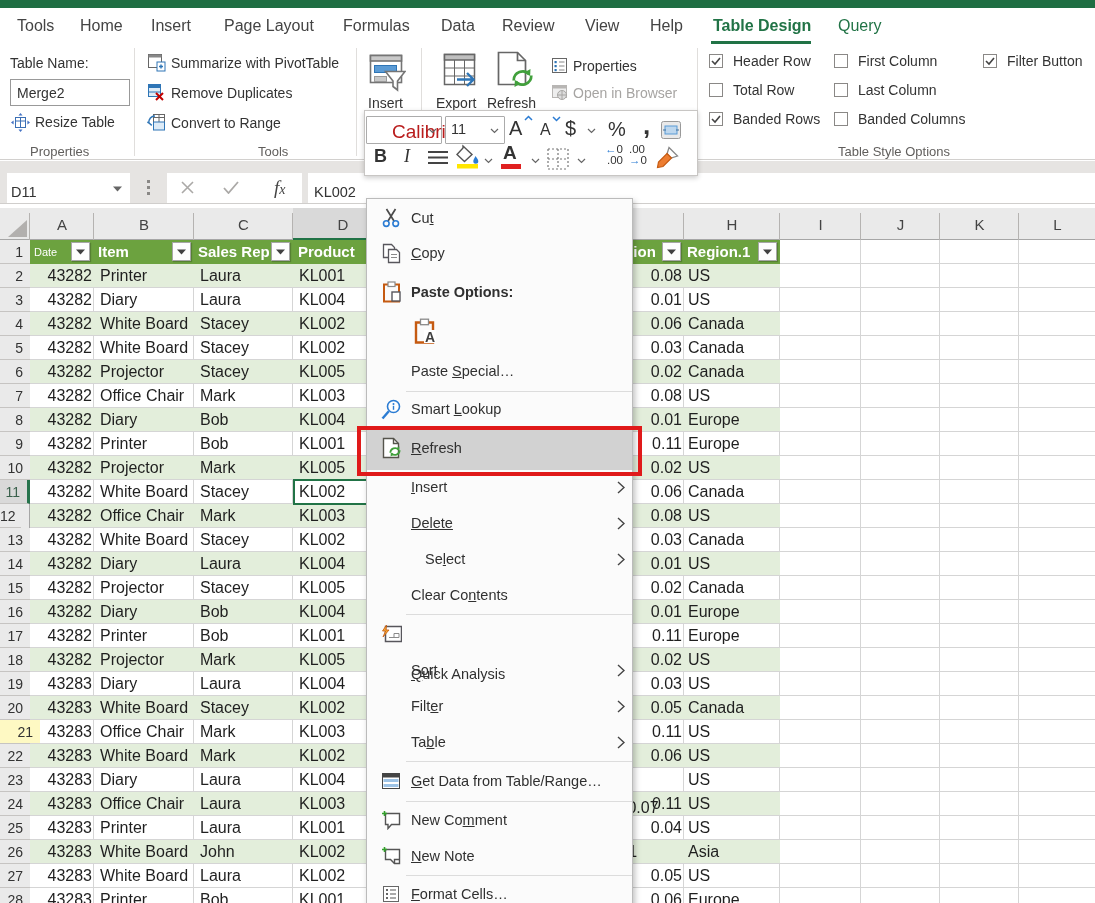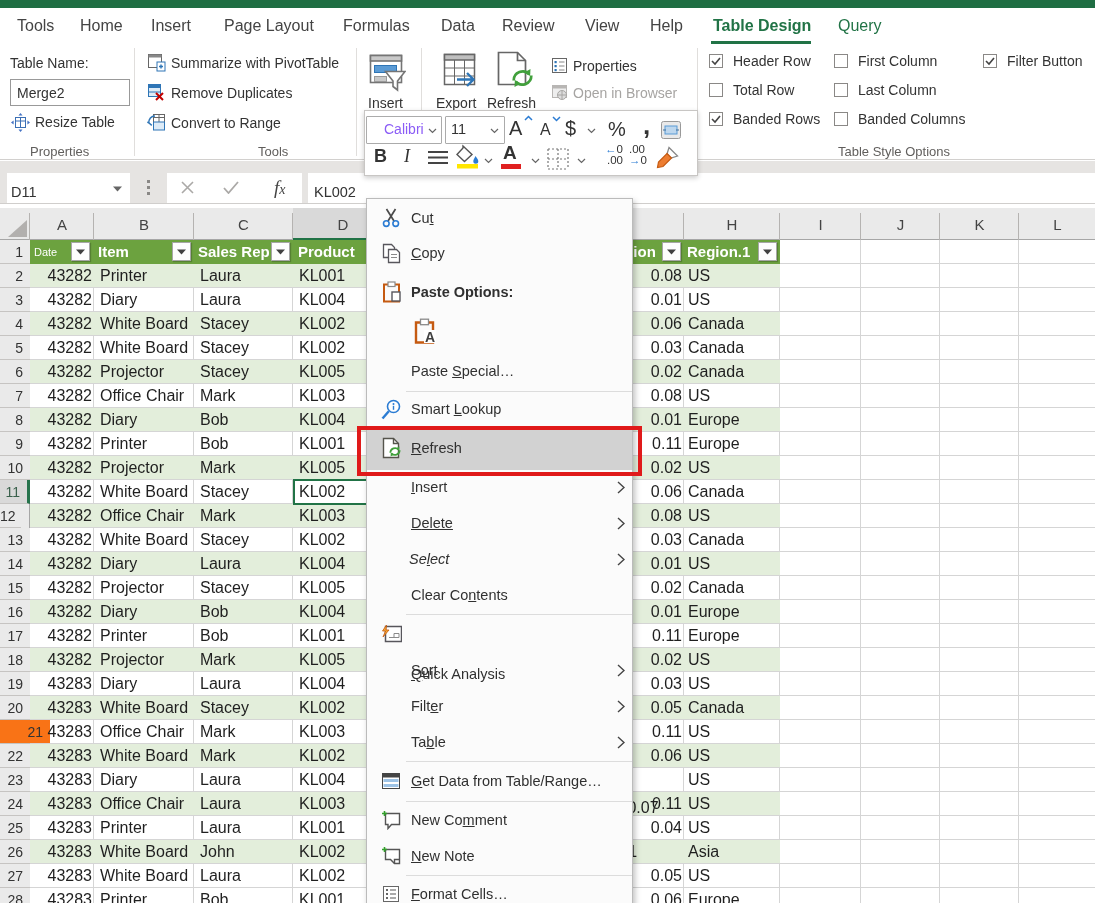--- a/index.html
+++ b/index.html
@@ -199,21 +199,21 @@
 <div class="a" style="left:0;top:480px;width:30px;height:24px;background:#D9D9D9;border-right:3px solid #26734C;border-bottom:1px solid #C6C4C2;font-size:14px;color:#3A614C;text-align:right;line-height:24px"><span style="padding-right:7px">11</span></div>
 <div class="a" style="left:0;top:504px;width:21px;height:24px;background:#EAEAEA;border-bottom:1px solid #C6C4C2;font-size:14px;color:#333;text-align:right;line-height:24px"><span style="padding-right:7px">12</span></div>
 <div class="a" style="left:0;top:528px;width:30px;height:24px;background:#EAEAEA;border-bottom:1px solid #C6C4C2;font-size:14px;color:#333;text-align:right;line-height:24px"><span style="padding-right:7px">13</span></div>
 <div class="a" style="left:0;top:552px;width:30px;height:24px;background:#EAEAEA;border-bottom:1px solid #C6C4C2;font-size:14px;color:#333;text-align:right;line-height:24px"><span style="padding-right:7px">14</span></div>
 <div class="a" style="left:0;top:576px;width:30px;height:24px;background:#EAEAEA;border-bottom:1px solid #C6C4C2;font-size:14px;color:#333;text-align:right;line-height:24px"><span style="padding-right:7px">15</span></div>
 <div class="a" style="left:0;top:600px;width:30px;height:24px;background:#EAEAEA;border-bottom:1px solid #C6C4C2;font-size:14px;color:#333;text-align:right;line-height:24px"><span style="padding-right:7px">16</span></div>
 <div class="a" style="left:0;top:624px;width:30px;height:24px;background:#EAEAEA;border-bottom:1px solid #C6C4C2;font-size:14px;color:#333;text-align:right;line-height:24px"><span style="padding-right:7px">17</span></div>
 <div class="a" style="left:0;top:648px;width:30px;height:24px;background:#EAEAEA;border-bottom:1px solid #C6C4C2;font-size:14px;color:#333;text-align:right;line-height:24px"><span style="padding-right:7px">18</span></div>
 <div class="a" style="left:0;top:672px;width:30px;height:24px;background:#EAEAEA;border-bottom:1px solid #C6C4C2;font-size:14px;color:#333;text-align:right;line-height:24px"><span style="padding-right:7px">19</span></div>
 <div class="a" style="left:0;top:696px;width:30px;height:24px;background:#EAEAEA;border-bottom:1px solid #C6C4C2;font-size:14px;color:#333;text-align:right;line-height:24px"><span style="padding-right:7px">20</span></div>
-<div class="a" style="left:0;top:720px;width:50px;height:24px;background:#f97316;border-bottom:1px solid #C6C4C2;font-size:14px;color:#333;text-align:right;line-height:24px"><span style="padding-right:7px">21</span></div>
+<div class="a" style="left:0;top:720px;width:40px;height:24px;background:#fef9c3;border-bottom:1px solid #C6C4C2;font-size:14px;color:#333;text-align:right;line-height:24px"><span style="padding-right:7px">21</span></div>
 <div class="a" style="left:0;top:744px;width:30px;height:24px;background:#EAEAEA;border-bottom:1px solid #C6C4C2;font-size:14px;color:#333;text-align:right;line-height:24px"><span style="padding-right:7px">22</span></div>
 <div class="a" style="left:0;top:768px;width:30px;height:24px;background:#EAEAEA;border-bottom:1px solid #C6C4C2;font-size:14px;color:#333;text-align:right;line-height:24px"><span style="padding-right:7px">23</span></div>
 <div class="a" style="left:0;top:792px;width:30px;height:24px;background:#EAEAEA;border-bottom:1px solid #C6C4C2;font-size:14px;color:#333;text-align:right;line-height:24px"><span style="padding-right:7px">24</span></div>
 <div class="a" style="left:0;top:816px;width:30px;height:24px;background:#EAEAEA;border-bottom:1px solid #C6C4C2;font-size:14px;color:#333;text-align:right;line-height:24px"><span style="padding-right:7px">25</span></div>
 <div class="a" style="left:0;top:840px;width:30px;height:24px;background:#EAEAEA;border-bottom:1px solid #C6C4C2;font-size:14px;color:#333;text-align:right;line-height:24px"><span style="padding-right:7px">26</span></div>
 <div class="a" style="left:0;top:864px;width:30px;height:24px;background:#EAEAEA;border-bottom:1px solid #C6C4C2;font-size:14px;color:#333;text-align:right;line-height:24px"><span style="padding-right:7px">27</span></div>
 <div class="a" style="left:0;top:888px;width:30px;height:24px;background:#EAEAEA;border-bottom:1px solid #C6C4C2;font-size:14px;color:#333;text-align:right;line-height:24px"><span style="padding-right:7px">28</span></div>
 <div class="a" style="left:93px;top:240px;width:1px;height:663px;background:#D5D5D5"></div>
 <div class="a" style="left:193px;top:240px;width:1px;height:663px;background:#D5D5D5"></div>
 <div class="a" style="left:292px;top:240px;width:1px;height:663px;background:#D5D5D5"></div>
@@ -465,21 +465,21 @@
 <div class="mi" style="left:411px;top:399px;">Smart <u>L</u>ookup</div>
 <div class="mi" style="left:411px;top:438px;"><u>R</u>efresh</div>
 <div class="mi" style="left:411px;top:477px;"><u>I</u>nsert</div>
 <svg class="a" style="left:617px;top:481px" width="8" height="13" viewBox="0 0 8 13">
       <path d="M1 1l6 5.5L1 12" fill="none" stroke="#444" stroke-width="1.4"></path>
     </svg>
 <div class="mi" style="left:411px;top:513px;text-decoration:underline;"><u>D</u>elete</div>
 <svg class="a" style="left:617px;top:517px" width="8" height="13" viewBox="0 0 8 13">
       <path d="M1 1l6 5.5L1 12" fill="none" stroke="#444" stroke-width="1.4"></path>
     </svg>
-<div class="mi" style="left:409px;top:549px;font-style:italic;">Se<u>l</u>ect</div>
+<div class="mi" style="left:425px;top:549px;">Se<u>l</u>ect</div>
 <svg class="a" style="left:617px;top:553px" width="8" height="13" viewBox="0 0 8 13">
       <path d="M1 1l6 5.5L1 12" fill="none" stroke="#444" stroke-width="1.4"></path>
     </svg>
 <div class="mi" style="left:411px;top:585px;">Clear Co<u>n</u>tents</div>
 <div class="a" style="left:406px;top:614px;width:226px;height:1px;background:#DCDCDC"></div>
 <div class="mi" style="left:411px;top:624px;margin-top:40px;"><u>Q</u>uick Analysis</div>
 <div class="mi" style="left:411px;top:660px;">S<u>o</u>rt</div>
 <svg class="a" style="left:617px;top:664px" width="8" height="13" viewBox="0 0 8 13">
       <path d="M1 1l6 5.5L1 12" fill="none" stroke="#444" stroke-width="1.4"></path>
     </svg>
@@ -558,21 +558,21 @@
 <rect x="4" y="4" width="2" height="2" fill="#666"></rect>
       <rect x="4" y="8" width="2" height="2" fill="#666"></rect>
       <rect x="4" y="12" width="2" height="2" fill="#666"></rect>
 <rect x="8" y="4" width="6" height="2" fill="#aaa"></rect>
       <rect x="8" y="8" width="6" height="2" fill="#aaa"></rect>
       <rect x="8" y="12" width="6" height="2" fill="#aaa"></rect>
     </svg>
 <div class="a" style="left:357px;top:426px;width:285px;height:50px;border:4px solid #E01A1A"></div>
 <div class="a" style="left:364px;top:110px;width:334px;height:66px;background:#fff;border:1px solid #C8C6C4;box-shadow:0 2px 5px rgba(0,0,0,.2)"></div>
 <div class="fb" style="left:366px;top:116px;width:76px;height:28px"></div>
-<div class="a" style="left:384px;top:121px;font-size:14px;color:#8b5cf6">Calibri</div>
+<div class="a" style="left:392px;top:121px;font-size:19px;color:#b91c1c">Calibri</div>
 <svg class="a" style="left:428px;top:128px" width="9" height="6" viewBox="0 0 9 6">
       <path d="M1 1l3.5 3.5L8 1" fill="none" stroke="#666" stroke-width="1.2"></path>
     </svg>
 <div class="fb" style="left:445px;top:116px;width:60px;height:28px"></div>
 <div class="a" style="left:451px;top:121px;font-size:14.5px;color:#333">11</div>
 <svg class="a" style="left:490px;top:128px" width="9" height="6" viewBox="0 0 9 6">
       <path d="M1 1l3.5 3.5L8 1" fill="none" stroke="#666" stroke-width="1.2"></path>
     </svg>
 <div class="a" style="left:509px;top:117px;font-size:20px;color:#333">A</div>
     <svg class="a" style="left:524px;top:115px" width="9" height="6" viewBox="0 0 9 6">

